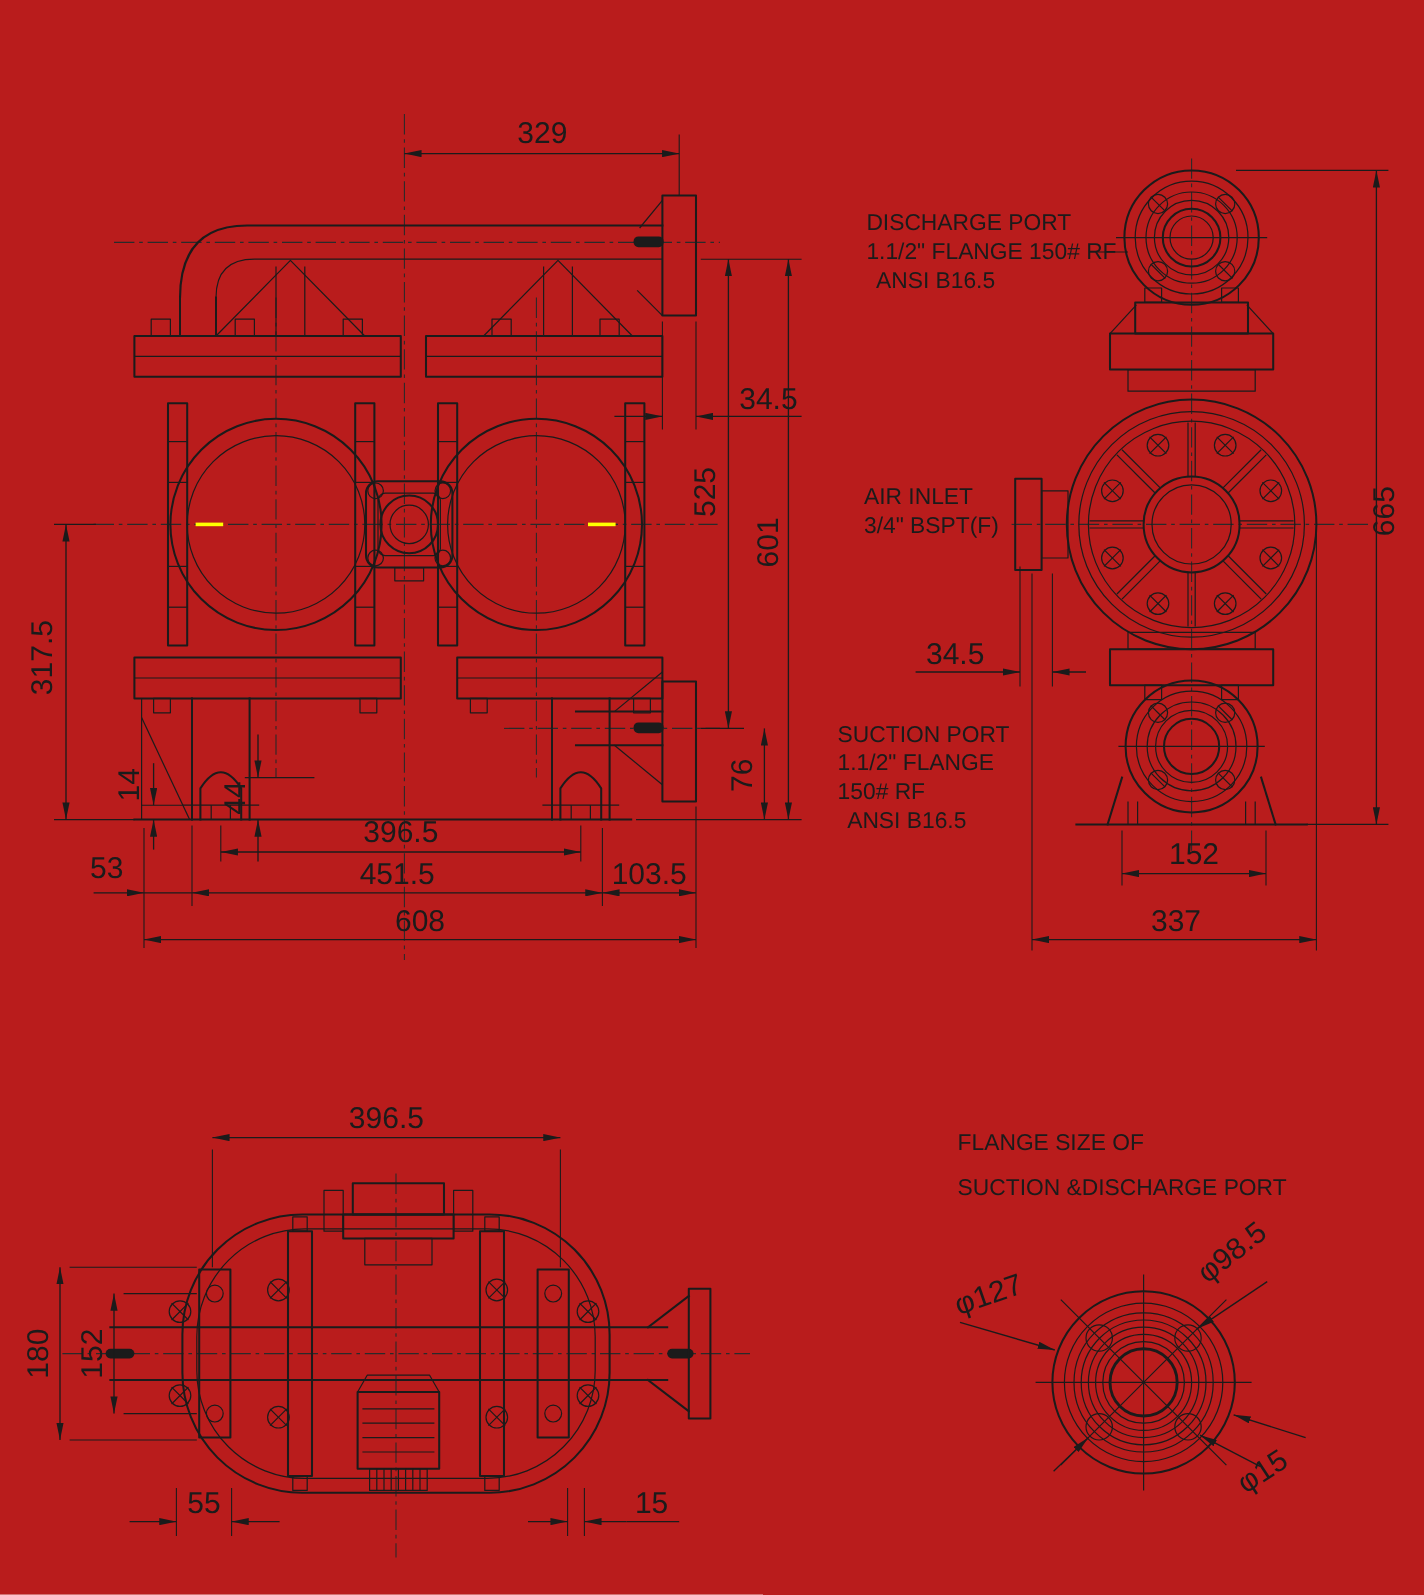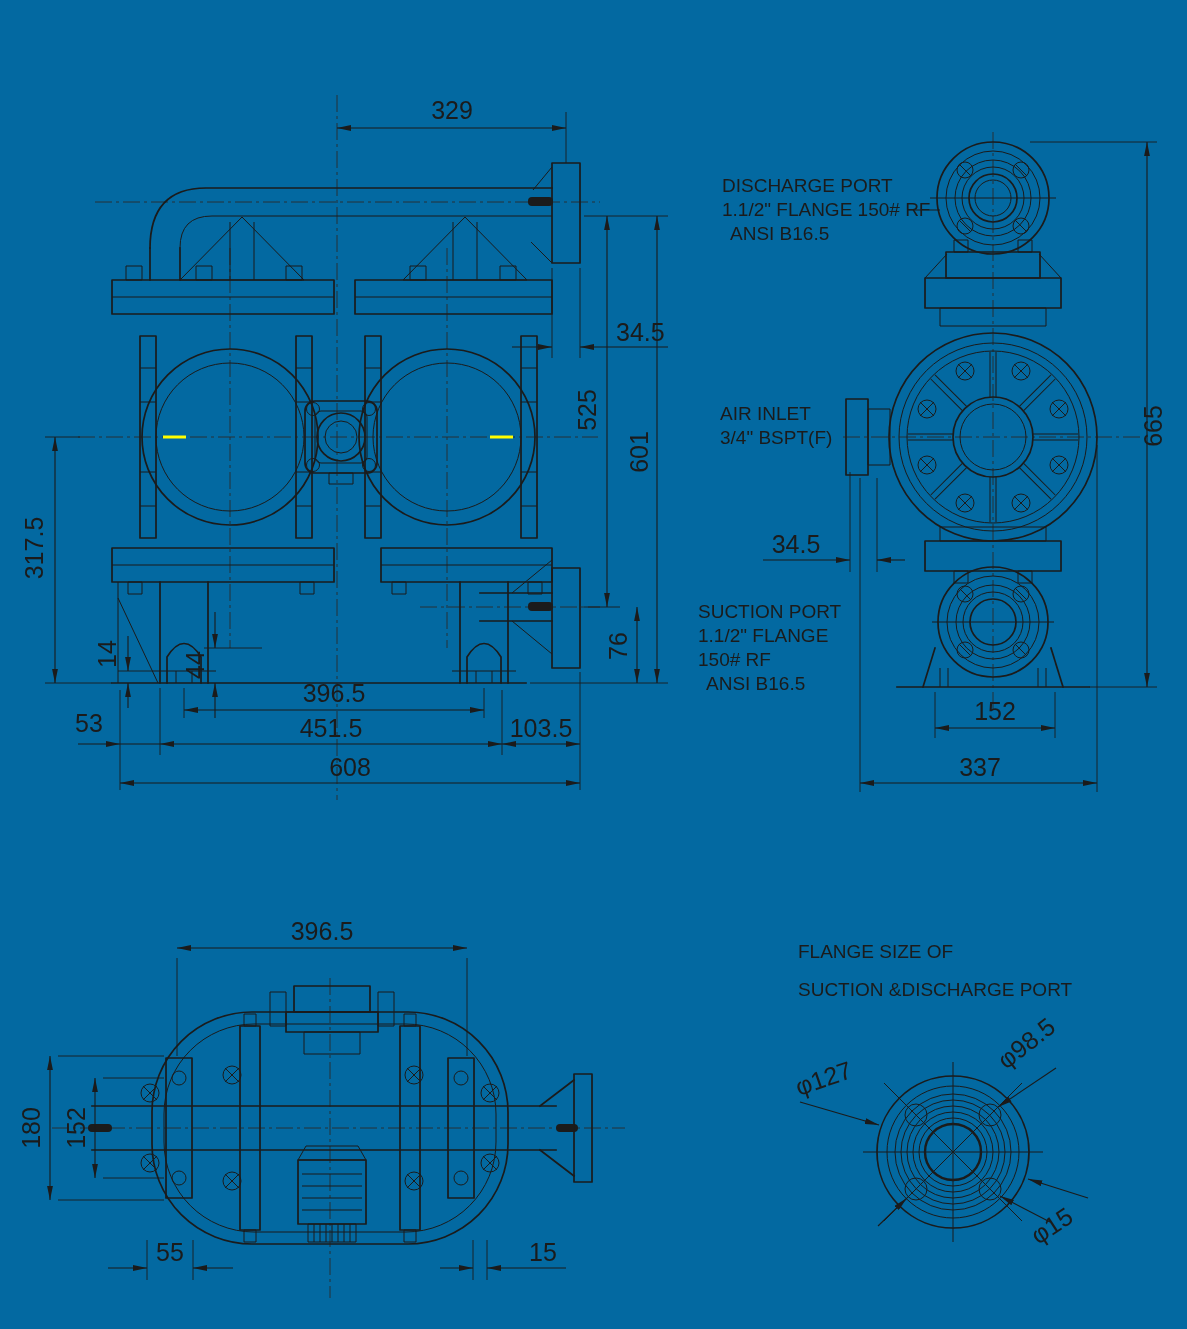--- a/index.html
+++ b/index.html
@@ -1,16 +1,16 @@
 <!DOCTYPE html>
 <html><head>
 <meta charset="utf-8">
 <style>
   html,body{margin:0;padding:0;background:#ffffff;}
-  #stage{position:relative;width:1187px;height:1329px;background:#0369a1;overflow:hidden;}
+  #stage{position:relative;width:1187px;height:1329px;background:#b91c1c;overflow:hidden;}
   svg{position:absolute;left:0;top:0;}
   svg text{font-family:"Liberation Sans","DejaVu Sans",sans-serif;fill:#1b1b1b;}
   .ol{fill:none;stroke:#1b1b1b;stroke-width:1.7;stroke-linejoin:round;stroke-linecap:square;}
   .tl{fill:none;stroke:#1b1b1b;stroke-width:1;stroke-linejoin:round;}
   .dim{fill:none;stroke:#1b1b1b;stroke-width:1.1;}
   .ext{fill:none;stroke:#1b1b1b;stroke-width:0.9;}
   .cl{fill:none;stroke:#2a2a2a;stroke-width:0.9;stroke-dasharray:17 4 3 4;}
   .solidfill{fill:#1b1b1b;stroke:none;}
   .dtxt{font-size:25px;}
   .ltxt{font-size:19px;}

